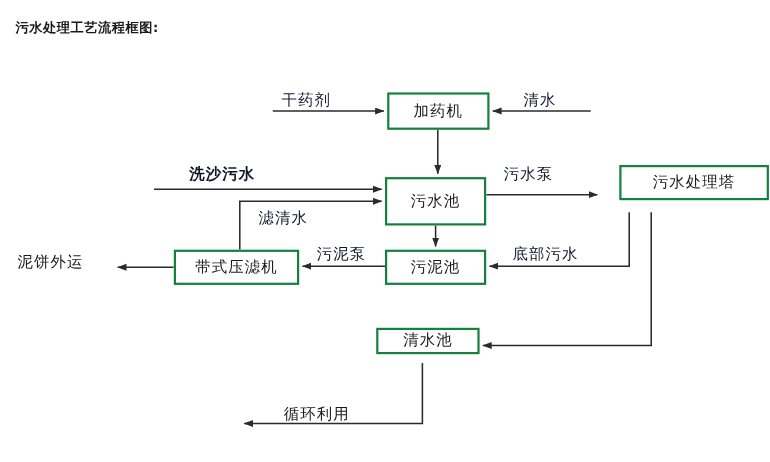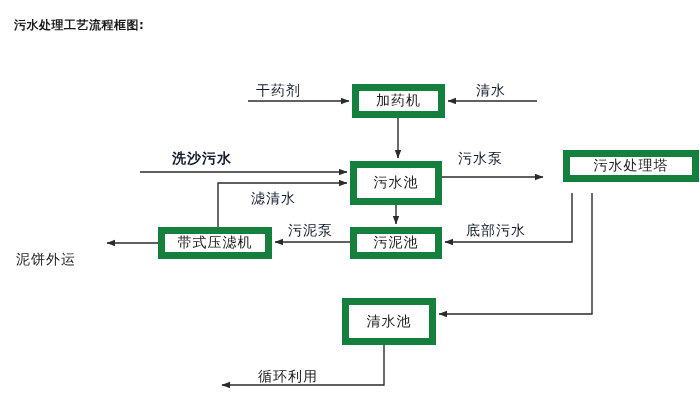--- a/index.html
+++ b/index.html
@@ -23,21 +23,21 @@
     top: 17px;
     font-size: 12px;
     font-weight: bold;
     color: #1a1a1a;
     letter-spacing: 0.5px;
     white-space: nowrap;
   }
   .node {
     position: absolute;
     box-sizing: border-box;
-    border: 7px solid #15803d;
+    border: 2px solid #15803d;
     background: #ffffff;
     display: flex;
     align-items: center;
     justify-content: center;
     font-size: 14px;
     color: #1a1a1a;
     white-space: nowrap;
     letter-spacing: 1px;
     z-index: 3;
   }
@@ -121,35 +121,35 @@
   </div>
 
   <div class="node" style="left:350px; top:227px; width:92px; height:32px;">
     <span>污泥池</span>
   </div>
 
   <div class="node" style="left:158px; top:227px; width:114px; height:32px;">
     <span>带式压滤机</span>
   </div>
 
-  <div class="node" style="left:342px; top:298px; width:94px; height:47px;">
+  <div class="node" style="left:342px; top:298px; width:94px; height:24px;">
     <span>清水池</span>
   </div>
 
   <div class="edge-label" style="left:256px; top:82px;">干药剂</div>
 
   <div class="edge-label" style="left:476px; top:82px;">清水</div>
 
   <div class="edge-label" style="left:172px; top:150px;font-weight:bold;">洗沙污水</div>
 
-  <div class="edge-label" style="left:235px; top:190px;margin-left:16px;">滤清水</div>
+  <div class="edge-label" style="left:235px; top:190px;">滤清水</div>
 
   <div class="edge-label" style="left:458px; top:150px;">污水泵</div>
 
   <div class="edge-label" style="left:466px; top:222px;">底部污水</div>
 
   <div class="edge-label" style="left:288px; top:222px;">污泥泵</div>
 
-  <div class="term-label" style="left:16px; top:230px;margin-top:21px;">泥饼外运</div>
+  <div class="term-label" style="left:16px; top:230px;">泥饼外运</div>
 
   <div class="term-label" style="left:258px; top:368px;">循环利用</div>
 
 </div>
 
 </body></html>

